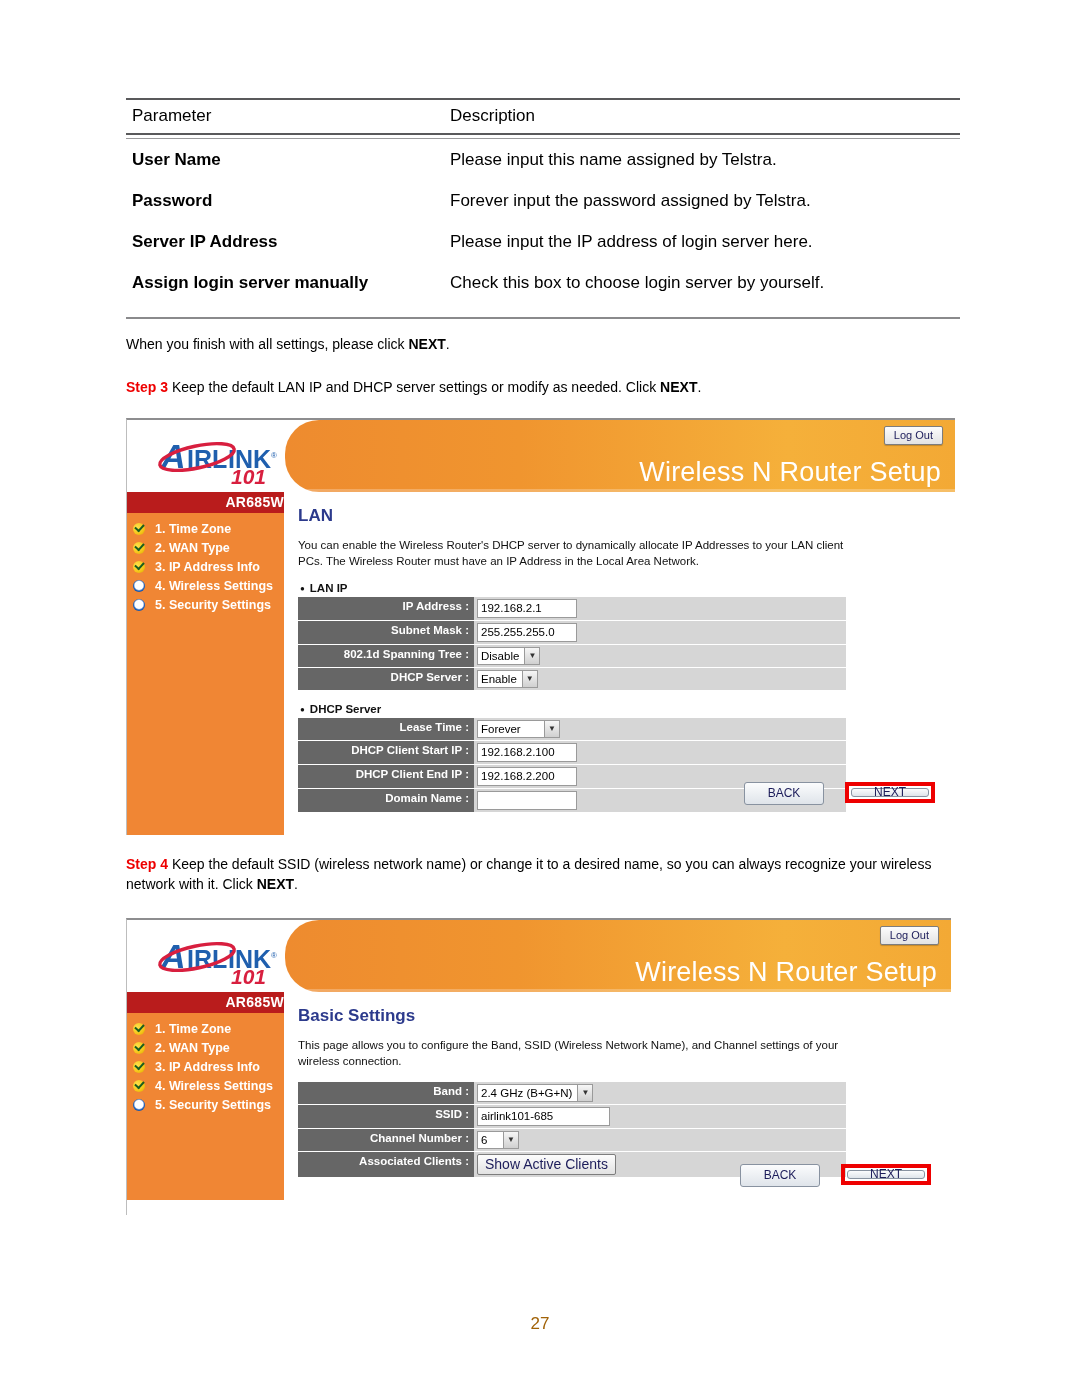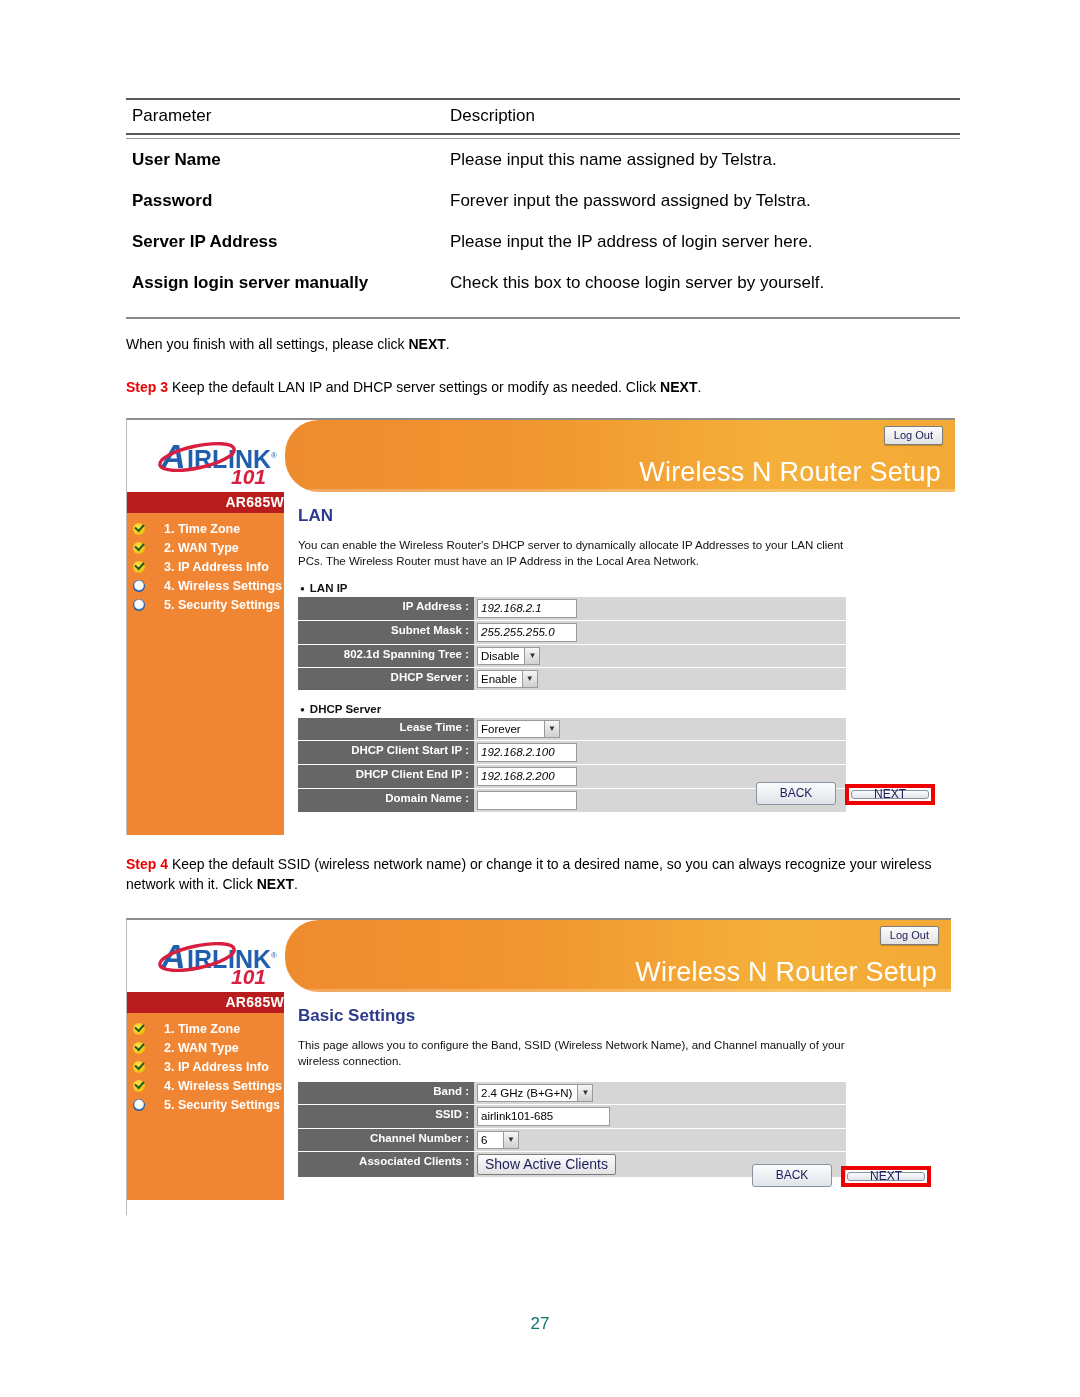--- a/index.html
+++ b/index.html
@@ -164,21 +164,21 @@
     font-weight: bold;
     padding: 2px 0 3px 0;
     letter-spacing: 0.3px;
   }
   .rs-nav {
     padding: 7px 0 0 6px;
   }
   .rs-nav-item {
     display: flex;
     align-items: center;
-    gap: 19px;
+    gap: 10px;
     padding: 2px 0 3px 0;
   }
   .nav-ico {
     width: 12px;
     height: 12px;
     flex: 0 0 12px;
     border-radius: 50%;
     position: relative;
   }
   .nav-ico.done {
@@ -273,21 +273,21 @@
     border: 1px solid #9a9a9a;
     font-size: 11.5px;
     padding: 1px 3px;
     min-width: 92px;
     height: 15px;
     line-height: 15px;
     color: #000000;
     box-sizing: content-box;
     white-space: nowrap;
   }
-  .rs-input.w-ip   { width: 92px; font-style: italic; }
+  .rs-input.w-ip   { width: 92px; }
   .rs-input.w-ssid { width: 125px; }
   .rs-input.w-dom  { width: 92px; }
   .rs-select {
     display: inline-flex;
     align-items: center;
     background: #ffffff;
     border: 1px solid #9a9a9a;
     font-size: 11.5px;
     height: 16px;
     color: #000000;
@@ -316,22 +316,22 @@
     border: 1px solid #7d7d7d;
     border-radius: 2px;
     color: #1c1c5a;
     white-space: nowrap;
   }
 
   
   .rs-navbtns {
     position: absolute;
     display: flex;
-    align-items: flex-end;
-    gap: 9px;
+    align-items: flex-start;
+    gap: 21px;
   }
   .rs-navbtns.pos1 { right: 20px; top: 290px; }
   .rs-navbtns.pos2 { right: 20px; top: 172px; }
   .rs-btn {
     width: 78px;
     text-align: center;
     font-size: 12px;
     padding: 3px 0 4px 0;
     background: linear-gradient(180deg,#fbfcfd,#dfe4ea);
     border: 1px solid #8892a0;
@@ -348,21 +348,21 @@
   }
 
   
   .page-num {
     position: absolute;
     left: 0;
     right: 0;
     top: 1314px;
     text-align: center;
     font-size: 17px;
-    color: #0f766e;
+    color: #a16207;
   }
 </style>
 </head>
 <body>
 
 <div class="param-table">
   <div class="rule-top"></div>
   <div class="param-head">
     <div class="param-col-a">Parameter</div>
     <div class="param-col-b">Description</div>
@@ -557,21 +557,21 @@
         </div>
         <div class="rs-nav-item">
           <span class="nav-ico todo"></span>
           <span class="nav-label">5. Security Settings</span>
         </div>
       </div>
     </div>
 
     <div class="rs-content">
       <div class="rs-panel-title">Basic Settings</div>
-      <div class="rs-panel-desc">This page allows you to configure the Band, SSID (Wireless Network Name), and Channel manually of your wireless connection.</div>
+      <div class="rs-panel-desc">This page allows you to configure the Band, SSID (Wireless Network Name), and Channel settings of your wireless connection.</div>
 
       <div class="rs-form">
         <div class="rs-form-row">
           <div class="rs-lab">Band :</div>
           <div class="rs-val">
             <span class="rs-select">
               <span class="sel-text">2.4 GHz (B+G+N)</span>
               <span class="sel-arrow">▼</span>
             </span>
           </div>

